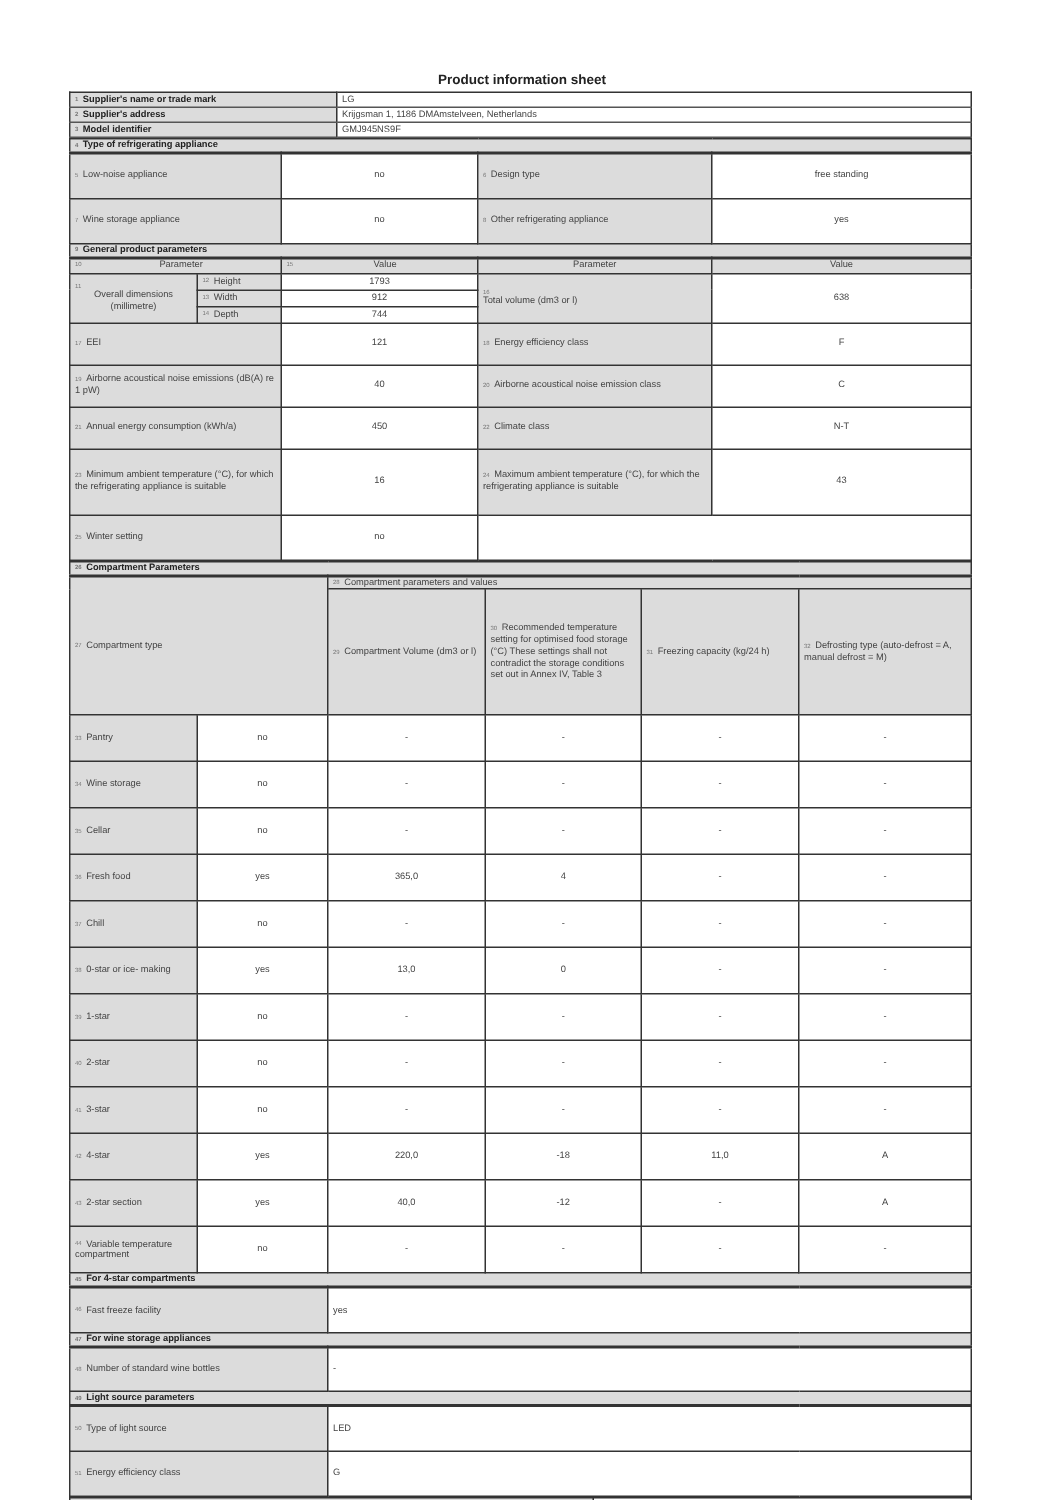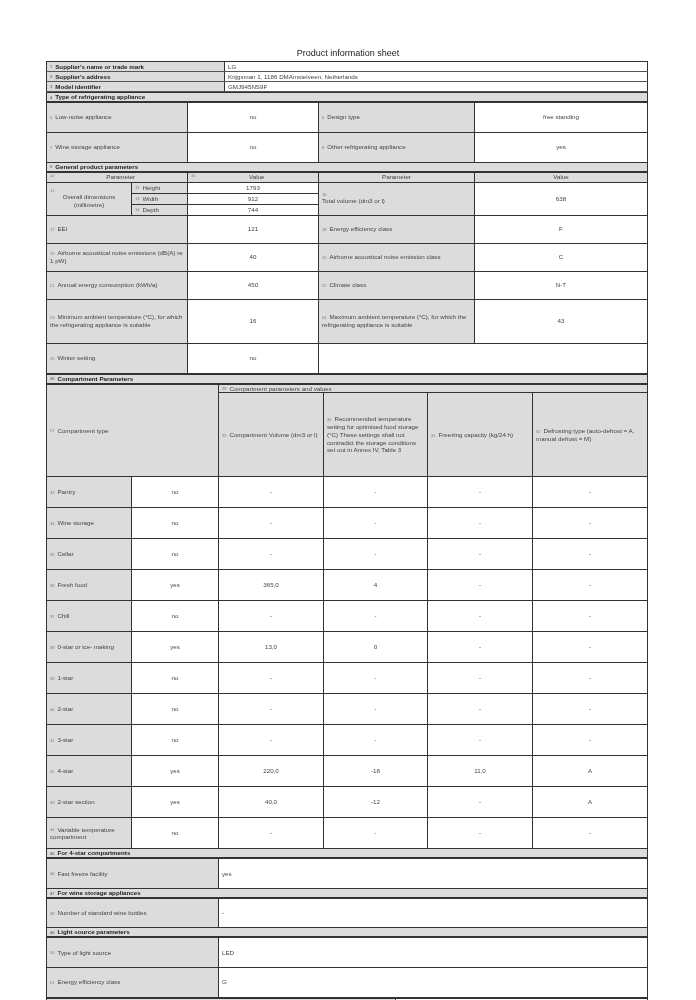--- a/index.html
+++ b/index.html
@@ -1,17 +1,17 @@
 <!DOCTYPE html>
 <html><head>
 <meta charset="utf-8">
 <style>
   html, body { margin: 0; padding: 0; background: #ffffff; }
   body { width: 696px; height: 1000px; position: relative; font-family: "Liberation Sans", sans-serif; color: #333; overflow: hidden; }
-  .title { position: absolute; top: 48px; left: 0; width: 696px; text-align: center; font-size: 9px; font-weight: normal; color: #222; }
+  .title { position: absolute; top: 48px; left: 0; width: 696px; text-align: center; font-size: 9px; font-weight: bold; color: #222; }
   .sheet { position: absolute; left: 46px; top: 61px; width: 602px; }
   table { border-collapse: collapse; width: 100%; table-layout: fixed; }
   td { font-size: 6.2px; line-height: 1.25; padding: 0 3px; border: 1px solid #333; vertical-align: middle; color: #444; }
   td.g { background: #dcdcdc; }
   td.w { background: #fff; }
   td.c { text-align: center; }
   td.b { font-weight: bold; color: #222; }
   .n { font-size: 4px; color: #777; margin-right: 3px; vertical-align: middle; }
   .sec td { background: #dcdcdc; font-weight: bold; color: #222; height: 8px; border-bottom: 2px solid #333; }
   .hdr td { height: 9px; }

